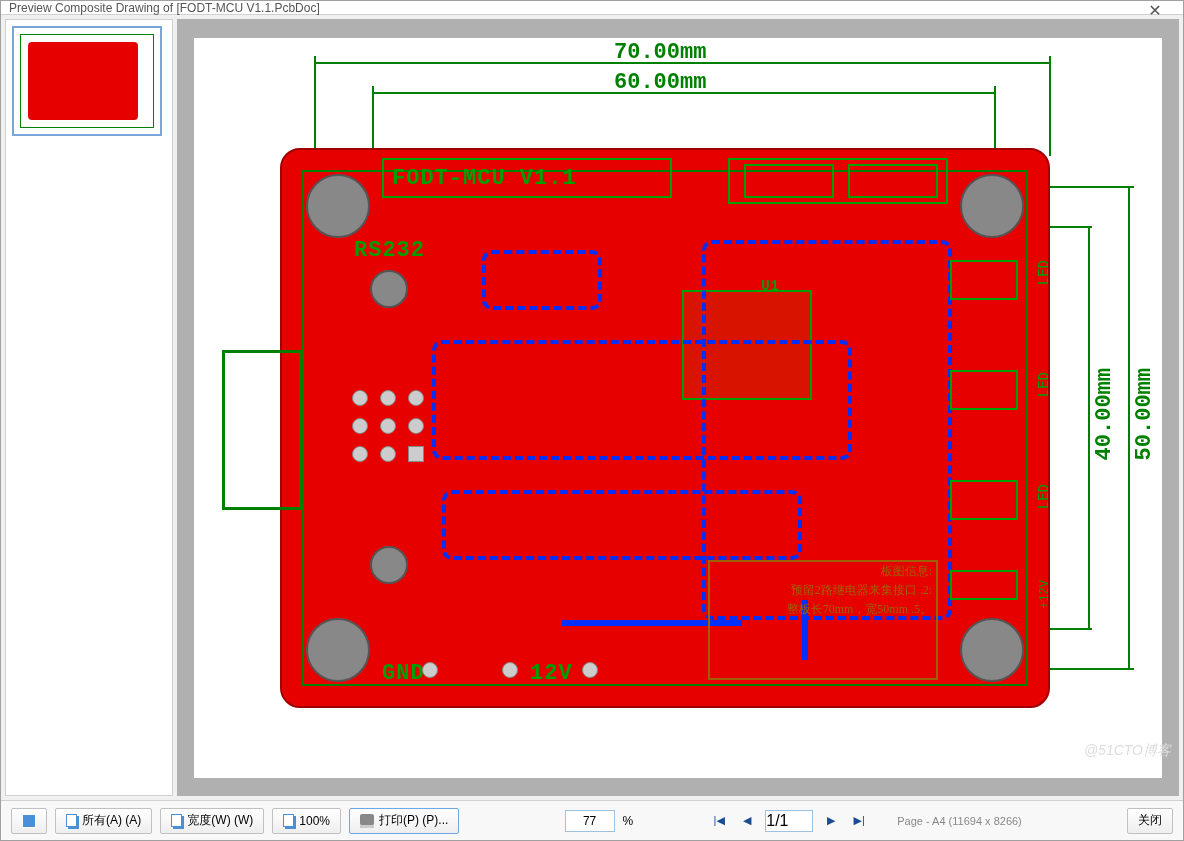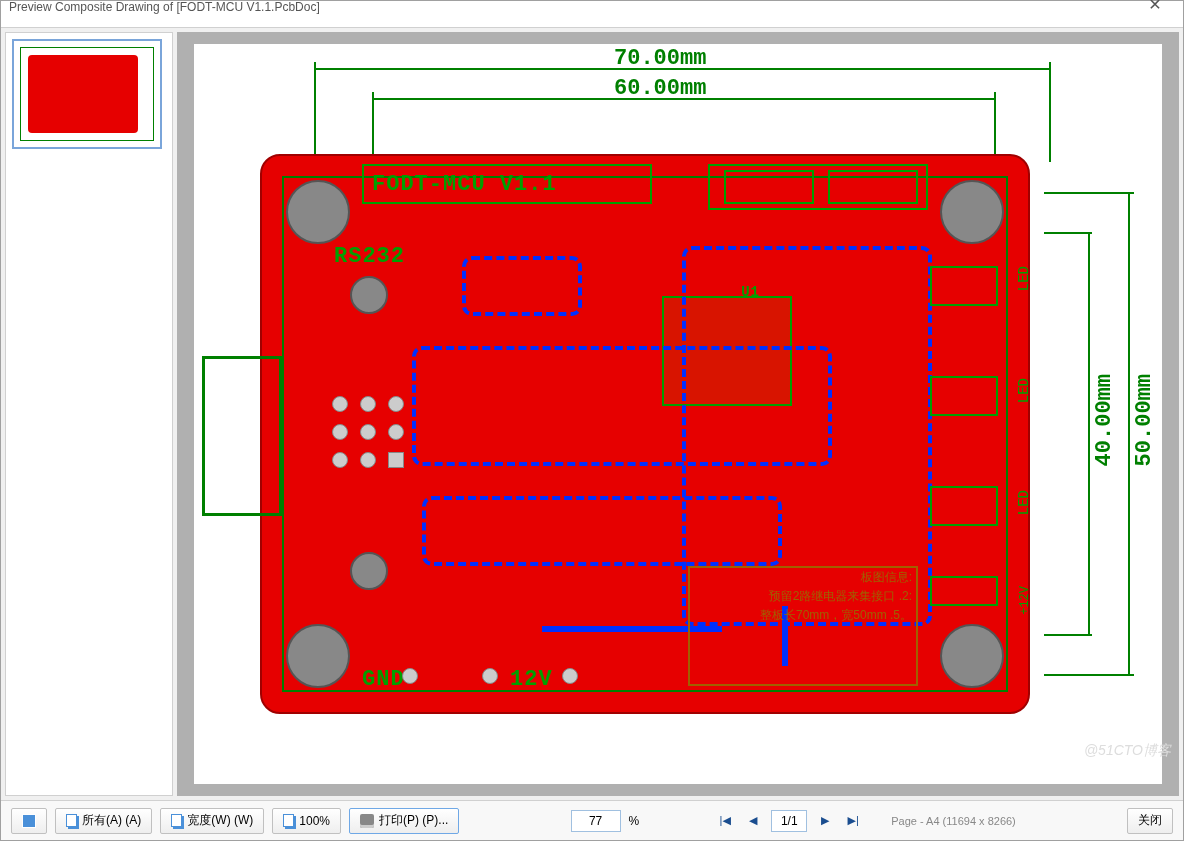--- a/index.html
+++ b/index.html
@@ -1,28 +1,28 @@
 <!DOCTYPE html>
 <html><head>
 <meta charset="utf-8">
 <style>
   * { box-sizing: border-box; margin: 0; padding: 0; }
   html, body { width: 1184px; height: 841px; font-family: "Segoe UI", Tahoma, sans-serif; font-size: 12px; background: #fff; overflow: hidden; }
   .window { width: 1184px; height: 841px; border: 1px solid #a0a0a0; display: flex; flex-direction: column; background: #fff; }
-  .titlebar { height: 14px; display: flex; align-items: flex-end; padding: 13px 8px; background: #fff; border-bottom: 1px solid #d0d0d0; color: #555; }
+  .titlebar { height: 14px; display: flex; align-items: flex-start; padding: 0 8px; background: #fff; border-bottom: 1px solid #d0d0d0; color: #555; }
   .titlebar .title { flex: 1; font-size: 12px; }
   .titlebar .close { width: 40px; text-align: center; font-size: 16px; color: #555; cursor: pointer; }
   .body { flex: 1; display: flex; background: #f0f0f0; }
   .left-panel { width: 168px; background: #fff; border: 1px solid #d0d0d0; margin: 4px; padding: 6px; }
   .thumb { width: 150px; height: 110px; border: 2px solid #7aa5da; background: #fff; position: relative; overflow: hidden; }
   .thumb-board { position: absolute; left: 14px; top: 14px; width: 110px; height: 78px; background: #e60000; border-radius: 4px; }
   .thumb-frame { position: absolute; left: 6px; top: 6px; right: 6px; bottom: 6px; border: 1px solid #008000; }
   .canvas-wrap { flex: 1; background: #b0b0b0; margin: 4px 4px 4px 0; position: relative; display: flex; align-items: center; justify-content: center; }
   .paper { width: 968px; height: 740px; background: #fff; position: relative; }
-  .pcb { position: absolute; left: 66px; top: 110px; width: 770px; height: 560px; background: #e60000; border: 2px solid #a00000; border-radius: 20px; }
+  .pcb { position: absolute; left: 86px; top: 110px; width: 770px; height: 560px; background: #e60000; border: 2px solid #a00000; border-radius: 20px; }
   .outer-frame { position: absolute; left: 20px; top: 20px; right: 20px; bottom: 20px; border: 2px solid #008000; }
   
   .mhole { position: absolute; width: 64px; height: 64px; border-radius: 50%; background: #888; border: 2px solid #555; }
   .mh1 { left: 24px; top: 24px; }
   .mh2 { right: 24px; top: 24px; }
   .mh3 { left: 24px; bottom: 24px; }
   .mh4 { right: 24px; bottom: 24px; }
   .smhole { position:absolute; width:38px; height:38px; border-radius:50%; background:#888; border:2px solid #555; }
   .sm1 { left: 88px; top: 120px;}
   .sm2 { left: 88px; top: 396px;}
@@ -36,34 +36,34 @@
   .dim-line-h { position: absolute; height: 0; border-top: 2px solid #008000; }
   .dim-line-v { position: absolute; width: 0; border-left: 2px solid #008000; }
   
   .cmp { position: absolute; border: 2px solid #00a000; }
   
   .trace { position: absolute; border: 4px dashed #0030ff; border-radius: 10px; background: transparent; }
   .trace-line { position: absolute; background: #0030ff; }
   
   .conn { position:absolute; left:-60px; top:200px; width:80px; height:160px; border:3px solid #008000; background:transparent; }
   .info-box { position: absolute; right: 110px; bottom: 26px; width: 230px; height: 120px; border: 2px solid #a06000; }
-  .info-box .row { color: #a06000; font-size: 12px; padding: 1px 4px; text-align: right; direction: rtl; font-family: Liberation Sans, sans-serif; }
+  .info-box .row { color: #a06000; font-size: 12px; padding: 1px 4px; text-align: right; direction: rtl; font-family: Liberation Serif, serif; }
   .pad { position:absolute; width:16px; height:16px; background:#ccc; border:1px solid #888; border-radius:50%; }
   .pad.sq { border-radius:0; }
   .led-lbl { position:absolute; color:#00a000; font-family:"Courier New",monospace; font-size:14px; writing-mode:vertical-rl; transform:rotate(180deg); right:-4px; }
   
   .toolbar { height: 40px; background: #f8f8f8; border-top: 1px solid #d0d0d0; display: flex; align-items: center; padding: 0 10px; gap: 8px; }
   .tbtn { height: 26px; border: 1px solid #c0c0c0; background: linear-gradient(#fff,#eee); padding: 0 10px; display: flex; align-items: center; gap: 5px; border-radius: 2px; cursor: pointer; font-size: 12px; }
   .tico { width: 14px; height: 14px; display: inline-block; }
   .ico-grid { background: linear-gradient(#4a90d9,#4a90d9); box-shadow: inset 0 0 0 1px #fff; }
   .ico-page { background: #fff; border:1px solid #4a90d9; box-shadow: 2px 2px 0 #4a90d9; width:11px; height:13px;}
   .ico-print { background:#888; border-radius:2px; box-shadow: inset 0 -3px 0 #ccc; }
   .spacer { flex: 1; }
   .zoom-input { width: 50px; height: 22px; border: 1px solid #a0c0e0; text-align: center; font-size: 12px; }
-  .page-input { width: 36px; height: 22px; border: 1px solid #a0c0e0; text-align: center; font-size: 12px; }
+  .page-input { width: 48px; height: 22px; border: 1px solid #a0c0e0; text-align: left; font-size: 16px; }
   .nav-btn { width: 20px; height: 20px; display:flex; align-items:center; justify-content:center; color:#1a4d8f; cursor:pointer; font-size:11px; }
   .page-info { color: #888; font-size: 11px; margin-left: 20px; }
   .watermark { position:absolute; right:8px; bottom:36px; color:#ddd; font-size:14px; font-style:italic; }
 </style>
 </head>
 <body>
 
 <div class="window">
   <div class="titlebar">
     <span class="title">Preview Composite Drawing of [FODT-MCU V1.1.PcbDoc]</span>

